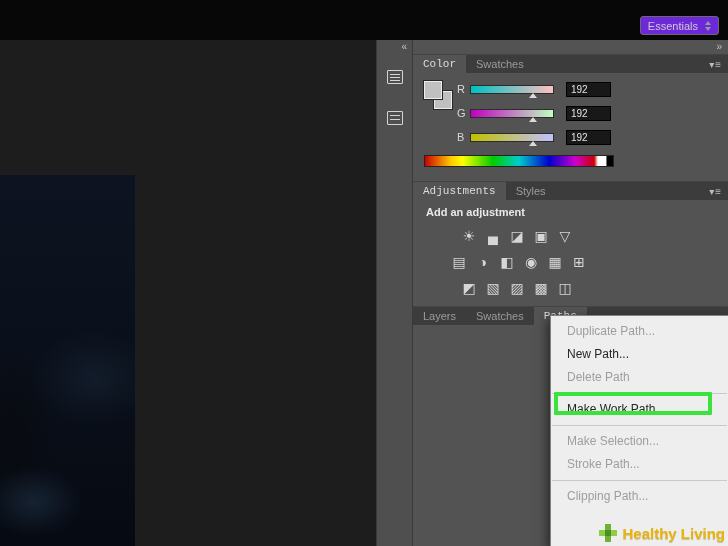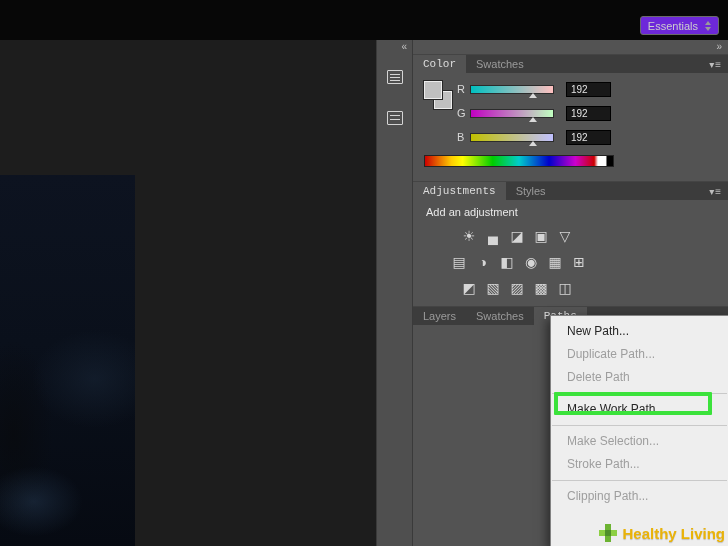--- a/index.html
+++ b/index.html
@@ -66,21 +66,21 @@
   .ch-thumb { position:absolute; top:100%; left:75%; margin-left:-4px; width:0; height:0;
               border-left:4px solid transparent; border-right:4px solid transparent; border-bottom:5px solid #dadada; }
   .ch-value { margin-left:12px; width:45px; height:15px; background:#181818; border:1px solid #000;
               color:#e3e3e3; font-size:10px; line-height:13px; padding-left:4px; }
   .spectrum { position:absolute; left:11px; top:82px; width:190px; height:12px; border:1px solid #232323;
               background:linear-gradient(to right,#c00 0%,#fc0 14%,#ff0 20%,#0c0 36%,#0cc 50%,#00c 66%,#c0c 80%,#c00 90%,#fff 92%,#fff 96%,#000 97%,#000 100%); }
 
   
   .p-adjust { top:141px; height:125px; }
   .adjust-body { position:relative; height:106px; background:#535353; }
-  .adjust-heading { position:absolute; left:13px; top:6px; color:#e9e9e9; font-size:11px; font-weight:normal; }
+  .adjust-heading { position:absolute; left:13px; top:6px; color:#e9e9e9; font-size:11px; font-weight:bold; }
   .adj-row { position:absolute; display:flex; gap:8px; color:#d6d6d6; font-size:14px; }
   .adj-row.a1 { top:28px; left:48px; }
   .adj-row.a2 { top:54px; left:38px; }
   .adj-row.a3 { top:80px; left:48px; }
   .adj-icon { width:16px; text-align:center; line-height:16px; }
 
   
   .p-layers { top:266px; height:240px; }
   .layers-body { height:221px; background:#535353; }
 
@@ -216,22 +216,22 @@
       <div class="tabbar">
         <div class="tab">Layers</div>
         <div class="tab">Swatches</div>
         <div class="tab active">Paths</div>
       </div>
       <div class="layers-body"></div>
     </div>
   </div>
 
   <div class="ctx-menu">
+    <div class="ctx-item dis">Duplicate Path...</div>
     <div class="ctx-item">New Path...</div>
-    <div class="ctx-item dis">Duplicate Path...</div>
     <div class="ctx-item dis">Delete Path</div>
     <div class="ctx-sep"></div>
     <div class="ctx-item">Make Work Path...</div>
     <div class="ctx-sep"></div>
     <div class="ctx-item dis">Make Selection...</div>
     <div class="ctx-item dis">Stroke Path...</div>
     <div class="ctx-sep"></div>
     <div class="ctx-item dis">Clipping Path...</div>
   </div>
 

